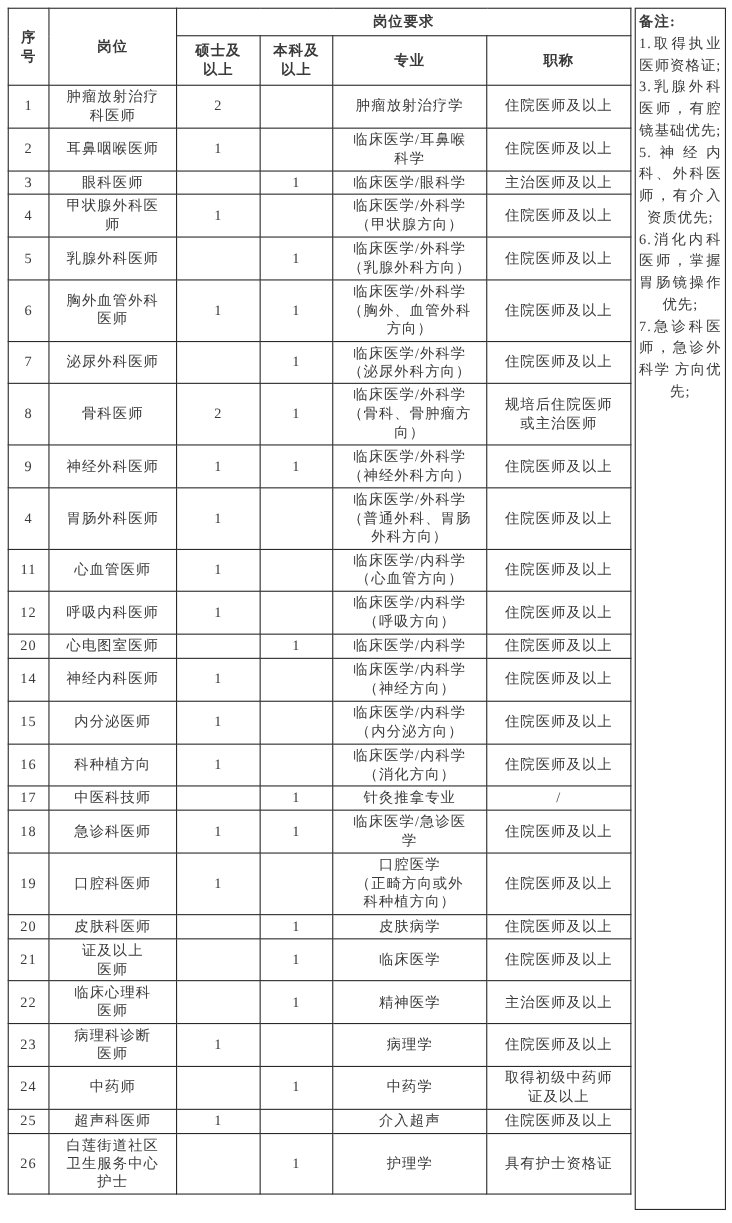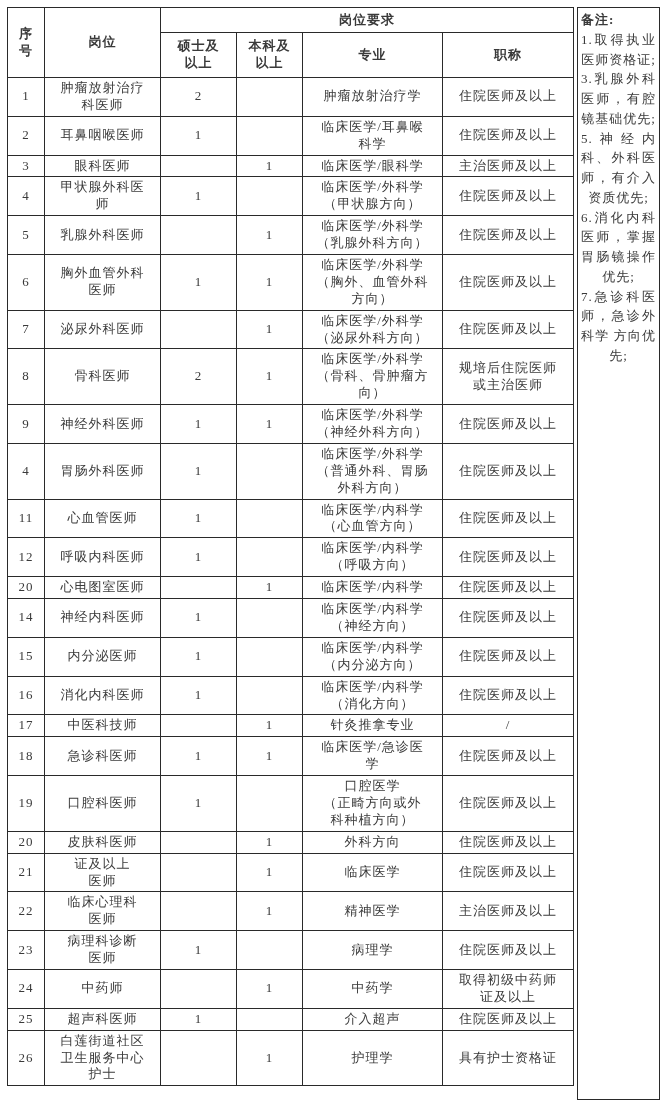--- a/index.html
+++ b/index.html
@@ -236,21 +236,21 @@
     <td>15</td>
     <td>内分泌医师</td>
     <td>1</td>
     <td></td>
     <td>临床医学/内科学
 （内分泌方向）</td>
     <td>住院医师及以上</td>
   </tr>
         <tr>
     <td>16</td>
-    <td>消化内科医师</td>
+    <td>科种植方向</td>
     <td>1</td>
     <td></td>
     <td>临床医学/内科学
 （消化方向）</td>
     <td>住院医师及以上</td>
   </tr>
         <tr>
     <td>17</td>
     <td>中医科技师</td>
     <td></td>
@@ -275,21 +275,21 @@
     <td>口腔医学
 （正畸方向或外
 科种植方向）</td>
     <td>住院医师及以上</td>
   </tr>
         <tr>
     <td>20</td>
     <td>皮肤科医师</td>
     <td></td>
     <td>1</td>
-    <td>外科方向</td>
+    <td>皮肤病学</td>
     <td>住院医师及以上</td>
   </tr>
         <tr>
     <td>21</td>
     <td>证及以上
 医师</td>
     <td></td>
     <td>1</td>
     <td>临床医学</td>
     <td>住院医师及以上</td>

